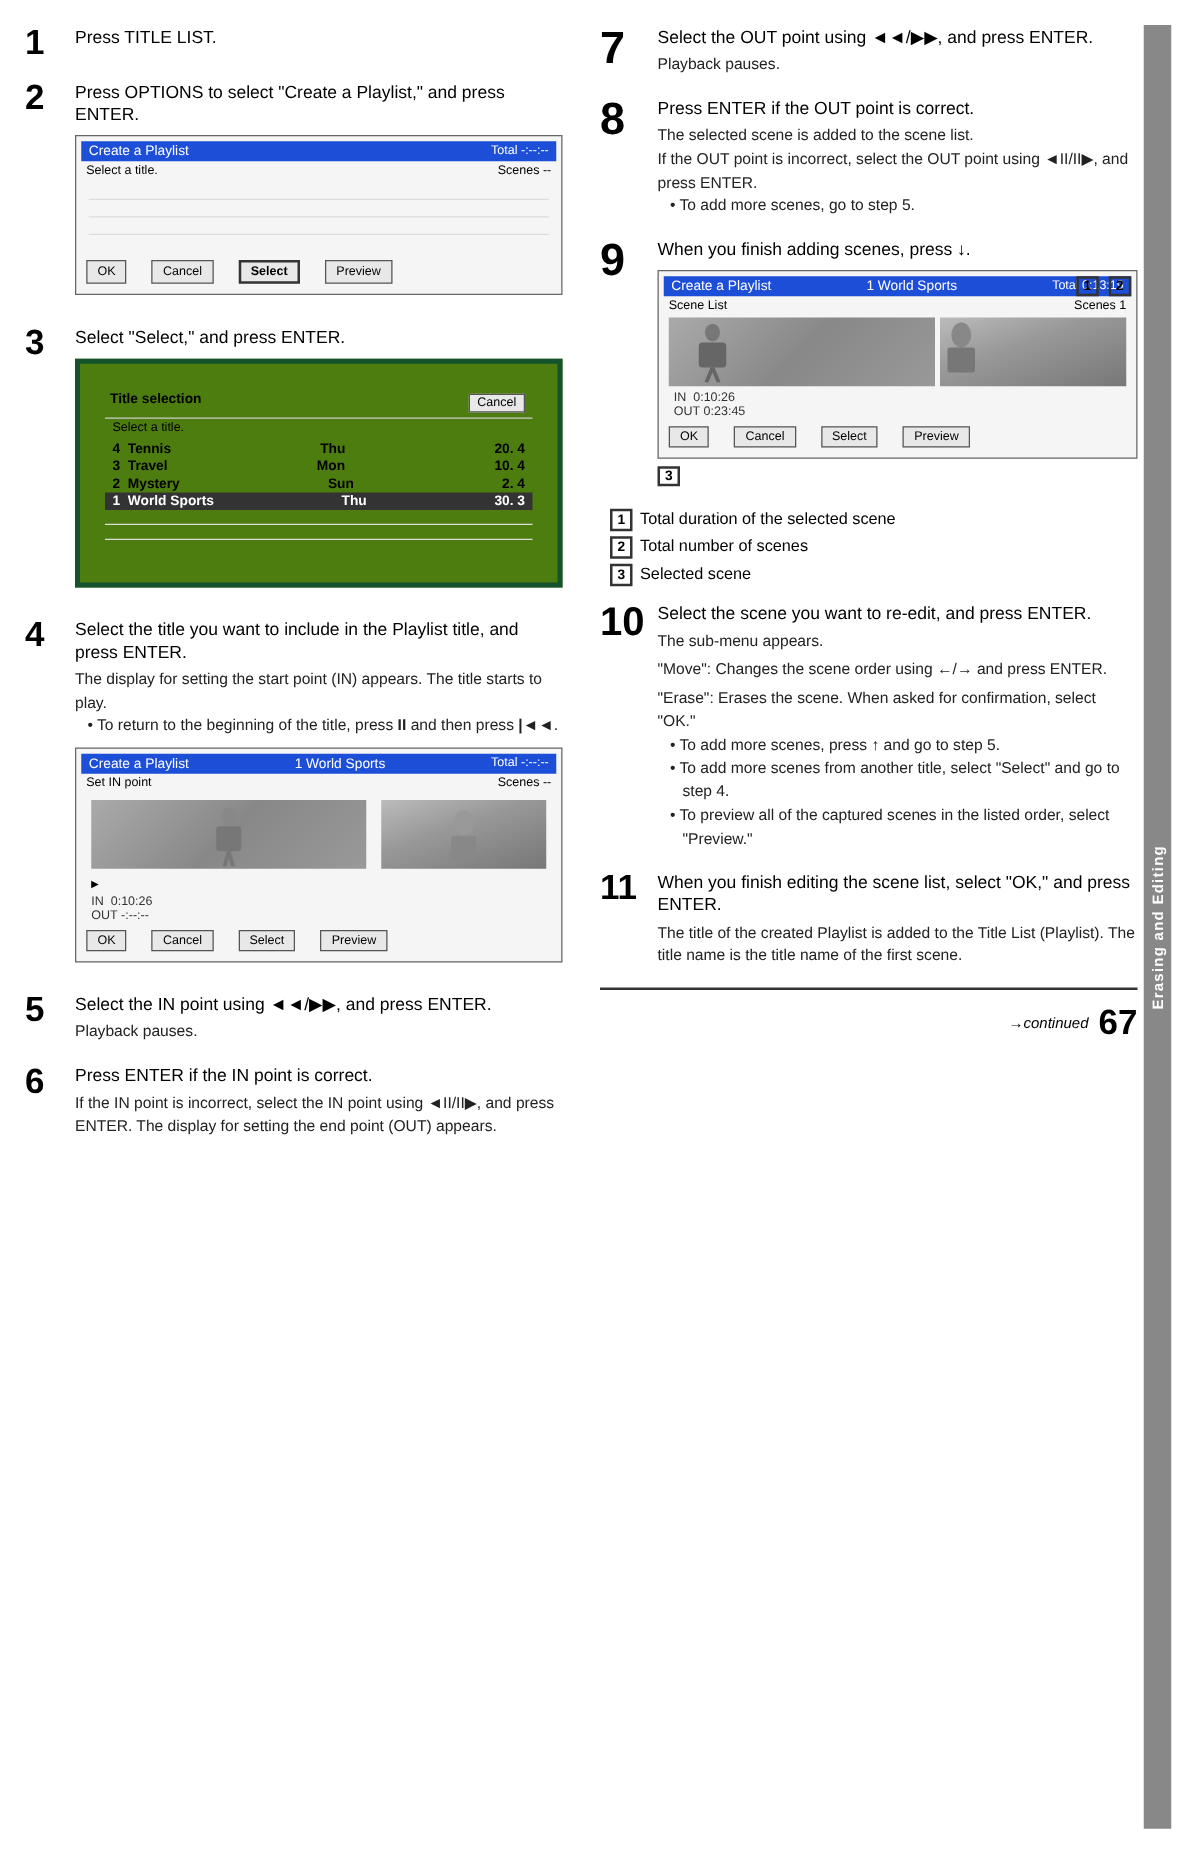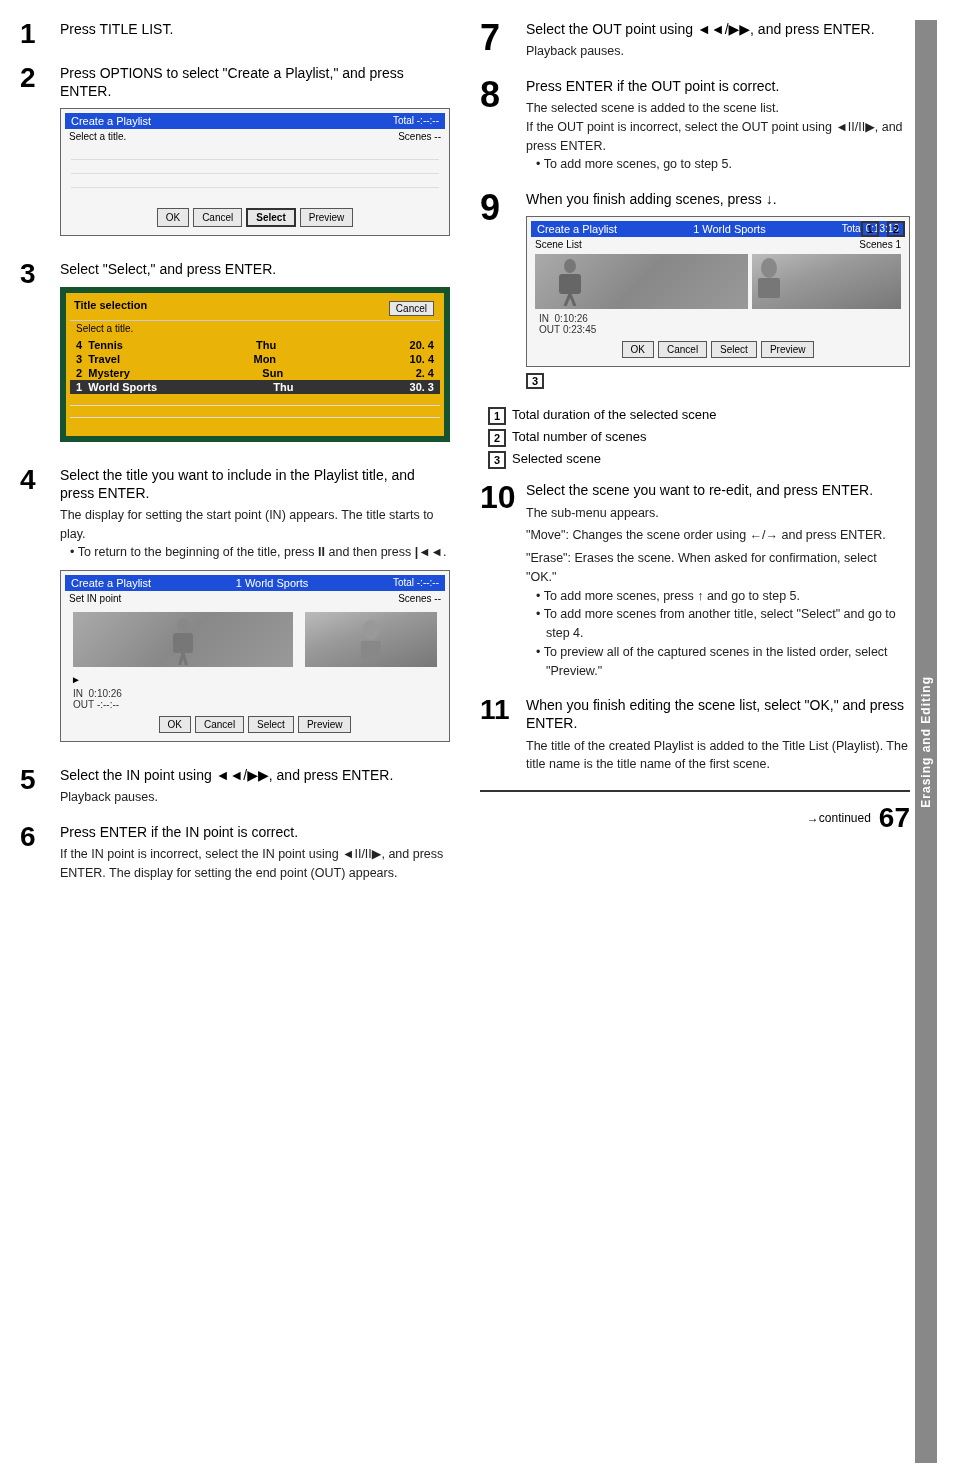--- a/index.html
+++ b/index.html
@@ -109,23 +109,23 @@
       height: 50px;
       margin: 4px;
       position: relative;
       display: flex;
       align-items: center;
       justify-content: center;
       overflow: hidden;
     }
     .ui-buttons {
       display: flex;
-      gap: 4px;
+      gap: 20px;
       padding: 4px;
-      justify-content: center;
+      justify-content: flex-start;
     }
     .ui-btn {
       border: 1px solid #555;
       background: #e8e8e8;
       padding: 2px 8px;
       font-size: 10px;
       cursor: pointer;
     }
     .ui-btn-select {
       border: 1px solid #555;
@@ -134,24 +134,24 @@
       font-size: 10px;
       font-weight: bold;
       border: 2px solid #333;
     }
     .in-out-info {
       font-size: 10px;
       padding: 2px 8px;
       color: #333;
     }
     .title-selection-box {
-      border: 6px solid #14532d;
-      background: #eab308;
+      border: 4px solid #14532d;
+      background: #4d7c0f;
       margin: 8px 0;
-      padding: 4px;
+      padding: 20px;
       font-size: 11px;
     }
     .title-sel-header {
       font-weight: bold;
       font-size: 11px;
       padding: 2px 4px;
       border-bottom: 1px solid #ccc;
       display: flex;
       justify-content: space-between;
     }
@@ -201,20 +201,21 @@
     .bottom-nav {
       display: flex;
       justify-content: flex-end;
       align-items: center;
       margin-top: 10px;
       font-size: 12px;
     }
     .continued-text {
       font-size: 12px;
       margin-right: 8px;
+      font-style: italic;
     }
     .page-number {
       font-size: 28px;
       font-weight: bold;
     }
     
     .step-num-right {
       font-size: 36px;
       font-weight: bold;
       min-width: 44px;

